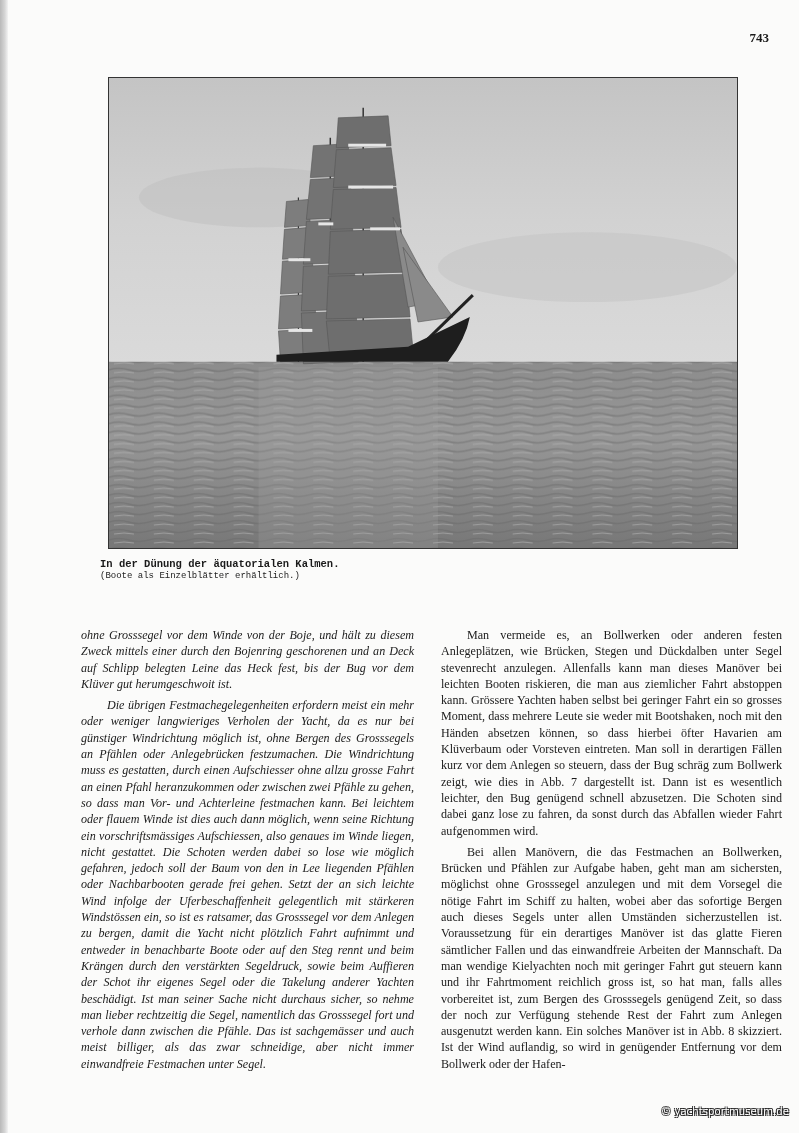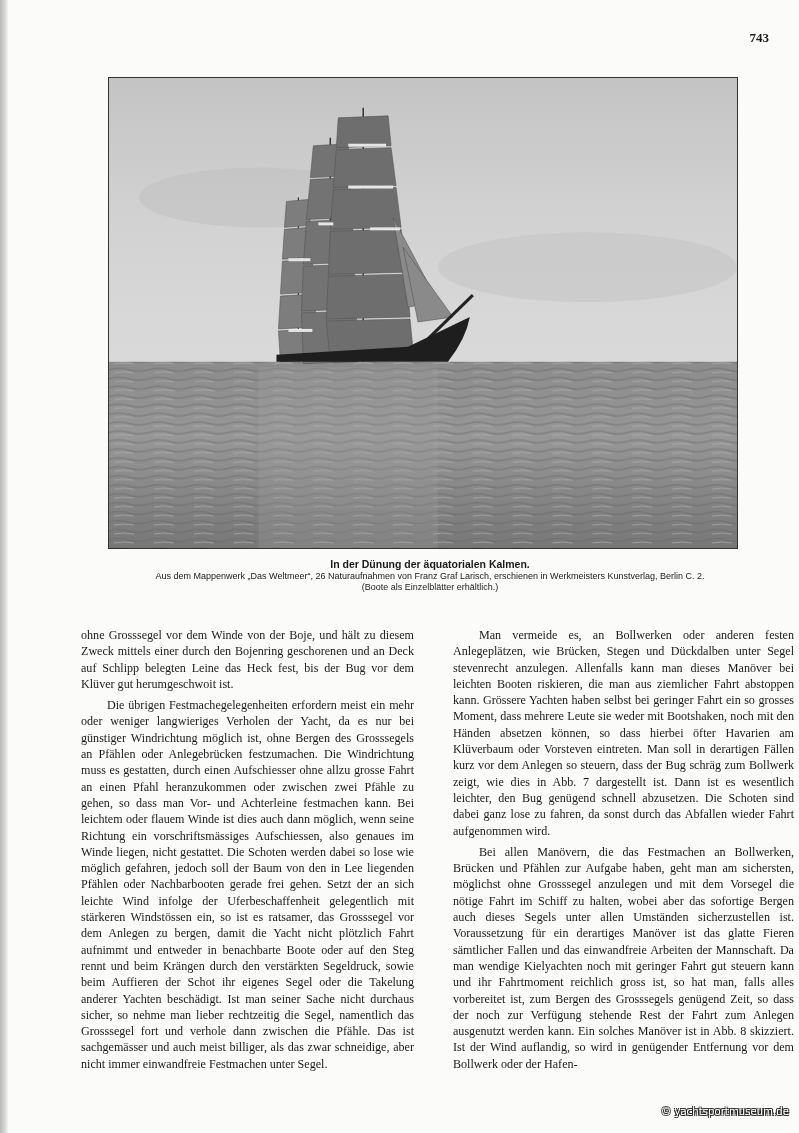--- a/index.html
+++ b/index.html
@@ -17,31 +17,31 @@
     position: absolute; top: 30px; right: 30px;
     font-family: "Liberation Serif", serif; font-weight: bold; font-size: 13px; text-align: center;
   }
   .photo {
     position: absolute; left: 108px; top: 77px; width: 630px; height: 472px;
     border: 1.5px solid #333; box-sizing: border-box; overflow: hidden;
     background: linear-gradient(180deg, #c9c9c9 0%, #d3d3d3 30%, #cfcfcf 60%, #d8d8d8 100%);
   }
   .photo svg { display: block; width: 100%; height: 100%; }
   .caption {
-    position: absolute; left: 100px; top: 557px; width: 660px; text-align: center;
-    font-family: Liberation Sans, sans-serif;
+    position: absolute; left: 100px; top: 557px; width: 660px; 
+    font-family: Liberation Mono, monospace;
   }
   .caption-title { font-weight: bold; font-size: 10.5px; line-height: 14px; }
   .caption-sub { font-size: 9px; line-height: 11px; color: #222; }
   .column {
     position: absolute; top: 627px; font-size: 12.1px; line-height: 16.3px;
     text-align: justify; hyphens: manual;
   }
-  .col-left { left: 81px; width: 333px; }
-  .col-right { left: 441px; width: 341px; margin-left: 12px; }
+  .col-left { left: 81px; width: 333px; font-style: italic; }
+  .col-right { left: 441px; width: 341px; }
   .column p { margin: 0 0 5px 0; text-indent: 0; }
   .column p.indent { text-indent: 26px; }
   .watermark {
     position: absolute; right: 10px; bottom: 16px;
     font-family: "DejaVu Sans", sans-serif; font-weight: normal; font-size: 10px;
     color: #fff; letter-spacing: 0.1px;
     text-shadow: -1px -1px 0 #222, 1px -1px 0 #222, -1px 1px 0 #222, 1px 1px 0 #222;
   }
 </style>
 </head>
@@ -120,21 +120,20 @@
     </g>
 
     <line x1="320" y1="262" x2="365" y2="218" stroke="#222" stroke-width="3"></line>
 
     <path d="M168 285 L340 285 Q358 262 362 240 L300 270 L168 278 Z" fill="#1e1e1e"></path>
   </svg>
 </div>
 
 <div class="caption">
   <div class="caption-title">In der Dünung der äquatorialen Kalmen.</div>
-  <div class="caption-sub">Aus dem Mappenwerk „Das Weltmeer“, 26 Naturaufnahmen von Franz Graf Larisch, erschienen in Werkmeisters Kunstverlag, Berlin C. 2.</div>
   <div class="caption-sub">(Boote als Einzelblätter erhältlich.)</div>
 </div>
 
 <div class="column col-left">
   <p>ohne Grosssegel vor dem Winde von der Boje, und hält zu diesem Zweck mittels einer durch den Bojenring geschorenen und an Deck auf Schlipp belegten Leine das Heck fest, bis der Bug vor dem Klüver gut herumgeschwoit ist.</p>
   <p class="indent">Die übrigen Festmachegelegenheiten erfordern meist ein mehr oder weniger langwieriges Verholen der Yacht, da es nur bei günstiger Windrichtung möglich ist, ohne Bergen des Grosssegels an Pfählen oder Anlegebrücken festzumachen. Die Windrichtung muss es gestatten, durch einen Auf­schiesser ohne allzu grosse Fahrt an einen Pfahl heranzu­kommen oder zwischen zwei Pfähle zu gehen, so dass man Vor- und Achterleine festmachen kann. Bei leichtem oder flauem Winde ist dies auch dann möglich, wenn seine Richtung ein vorschriftsmässiges Aufschiessen, also genaues im Winde liegen, nicht gestattet. Die Schoten werden dabei so lose wie möglich gefahren, jedoch soll der Baum von den in Lee liegenden Pfählen oder Nachbarbooten gerade frei gehen. Setzt der an sich leichte Wind infolge der Uferbeschaffen­heit gelegentlich mit stärkeren Windstössen ein, so ist es ratsamer, das Grosssegel vor dem Anlegen zu bergen, damit die Yacht nicht plötzlich Fahrt aufnimmt und entweder in benachbarte Boote oder auf den Steg rennt und beim Krängen durch den verstärkten Segeldruck, sowie beim Auffieren der Schot ihr eigenes Segel oder die Takelung anderer Yachten beschädigt. Ist man seiner Sache nicht durchaus sicher, so nehme man lieber rechtzeitig die Segel, namentlich das Grosssegel fort und verhole dann zwischen die Pfähle. Das ist sachgemässer und auch meist billiger, als das zwar schnei­dige, aber nicht immer einwandfreie Festmachen unter Segel.</p>
 </div>
 
 <div class="column col-right">
   <p class="indent">Man vermeide es, an Bollwerken oder anderen festen Anlegeplätzen, wie Brücken, Stegen und Dückdalben unter Segel stevenrecht anzulegen. Allenfalls kann man dieses Manöver bei leichten Booten riskieren, die man aus ziemlicher Fahrt abstoppen kann. Grössere Yachten haben selbst bei geringer Fahrt ein so grosses Moment, dass mehrere Leute sie weder mit Bootshaken, noch mit den Händen absetzen können, so dass hierbei öfter Havarien am Klüverbaum oder Vorsteven eintreten. Man soll in derartigen Fällen kurz vor dem Anlegen so steuern, dass der Bug schräg zum Boll­werk zeigt, wie dies in Abb. 7 dargestellt ist. Dann ist es wesentlich leichter, den Bug genügend schnell abzusetzen. Die Schoten sind dabei ganz lose zu fahren, da sonst durch das Abfallen wieder Fahrt aufgenommen wird.</p>

